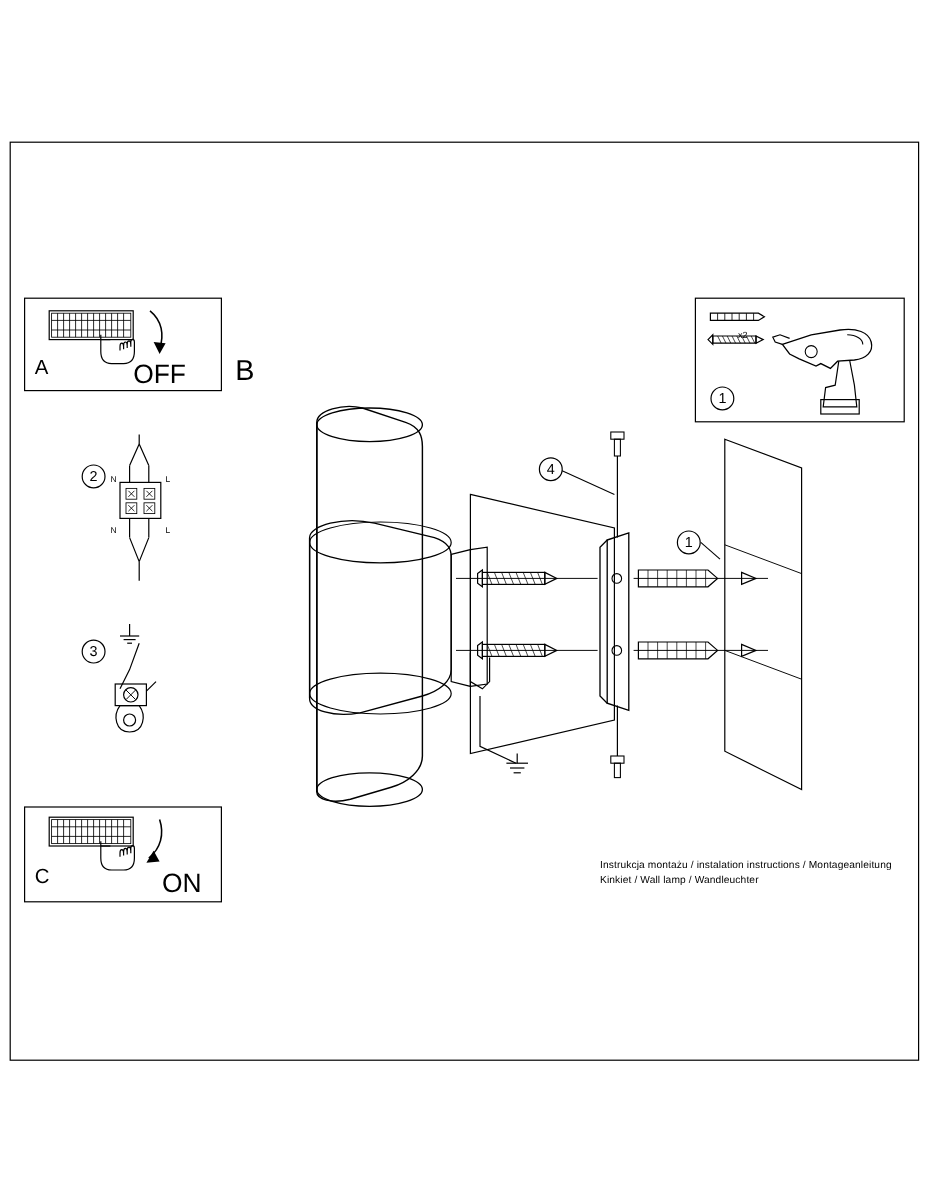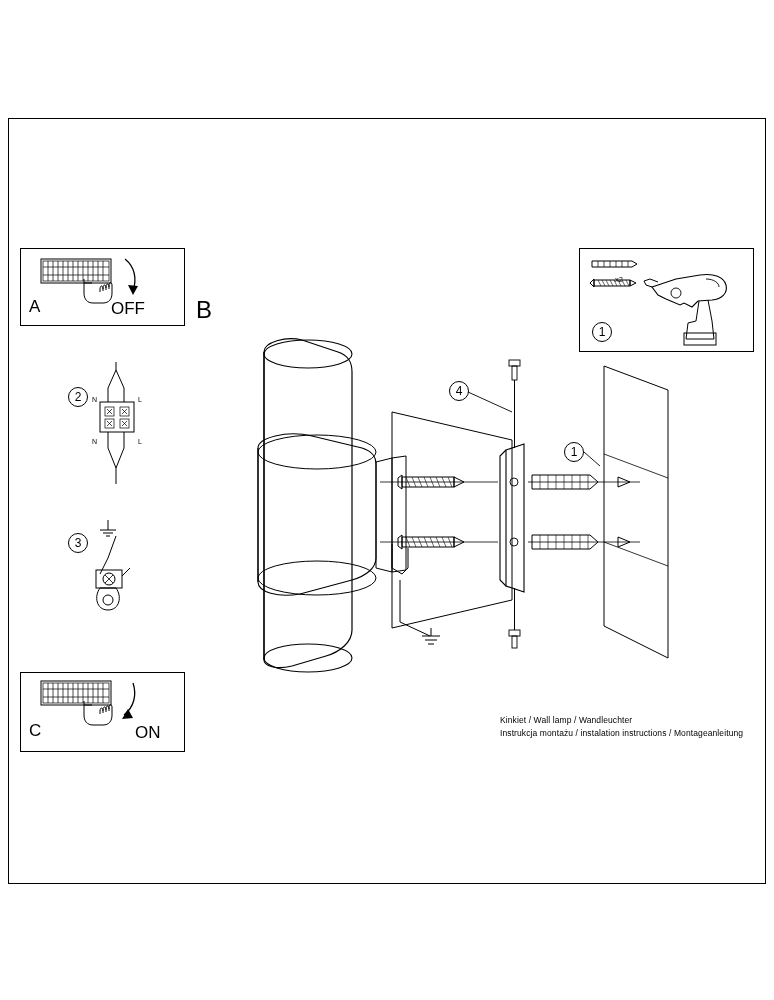--- a/index.html
+++ b/index.html
@@ -46,21 +46,21 @@
     position: absolute;
     font-size: 17px;
     font-family: "Liberation Sans", sans-serif;
   }
   .label-big {
     position: absolute;
     font-size: 24px;
   }
   .label-word {
     position: absolute;
-    font-size: 17px;
+    font-size: 22px;
   }
   .circle-num {
     position: absolute;
     width: 20px; height: 20px;
     border: 1.3px solid #000;
     border-radius: 50%;
     font-size: 12px;
     line-height: 19px;
     text-align: center;
     box-sizing: border-box;
@@ -370,17 +370,17 @@
       <line class="ln" x1="185" y1="310" x2="197" y2="310" stroke-width="1"></line>
       <line class="ln" x1="188" y1="314" x2="194" y2="314" stroke-width="1"></line>
       <line class="ln" x1="191" y1="298" x2="191" y2="306" stroke-width="1"></line>
     </g>
   </svg>
 
   <span class="circle-num" style="left:449px; top:381px;">4</span>
   <span class="circle-num" style="left:564px; top:442px;">1</span>
 
   <div class="caption" style="left:500px; top:714px;">
+    <div>Instrukcja montażu / instalation instructions / Montageanleitung</div>
     <div>Kinkiet / Wall lamp / Wandleuchter</div>
-    <div>Instrukcja montażu / instalation instructions / Montageanleitung</div>
   </div>
 
 </div>
 
 </body></html>

